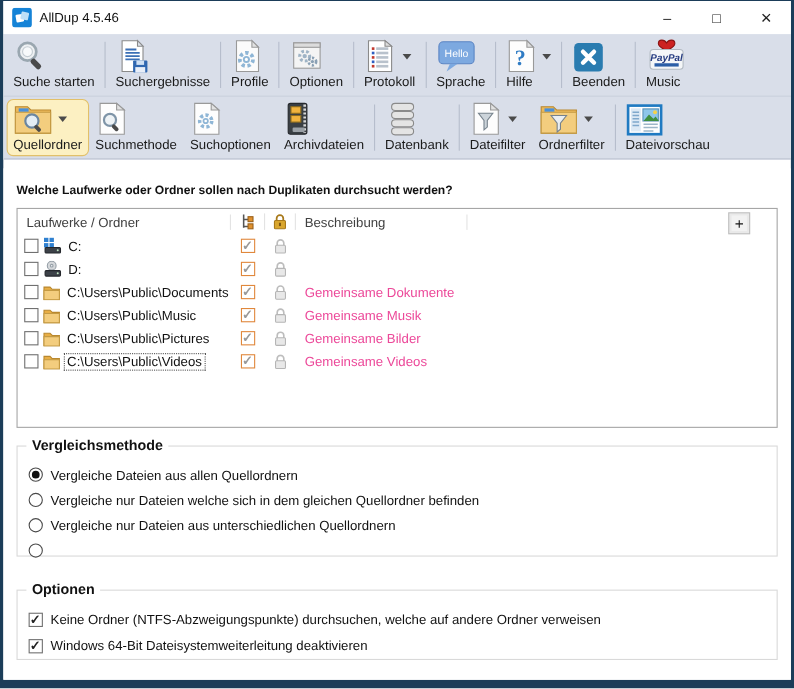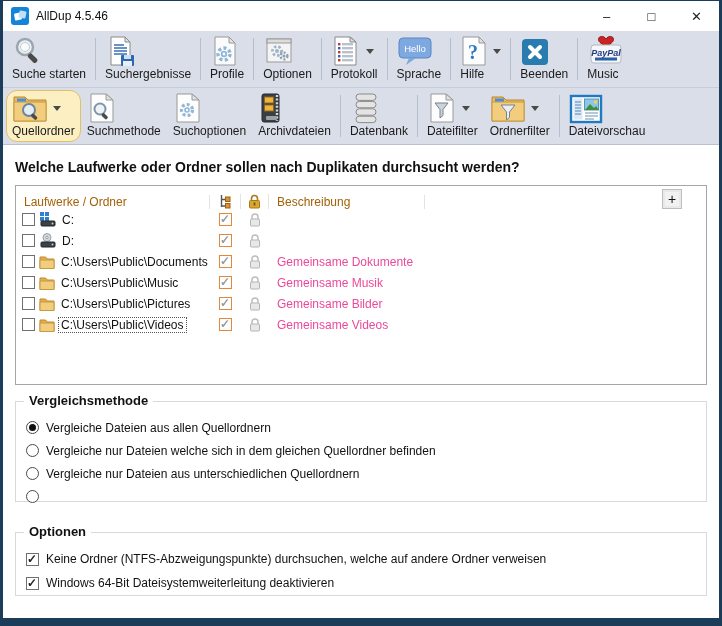--- a/index.html
+++ b/index.html
@@ -16,30 +16,30 @@
   .win-btn { width:45px; height:100%; display:flex; align-items:center; justify-content:center;
              font-size:13px; color:#222; cursor:default; }
   
   .toolbar { background:#d9dee9; display:flex; align-items:stretch; padding:2px 3px; height:57px; }
   .toolbar.tb1 { border-bottom:1px solid #c6cdda; }
   .toolbar.tb2 { border-bottom:1px solid #b9c0cf; }
   .tb-btn { display:flex; flex-direction:column; align-items:flex-start; justify-content:flex-end;
             padding:2px 5px 3px 5px; font-size:12px; color:#1a1a1a; border:1px solid transparent; }
   .tb-btn .icoline { display:flex; align-items:center; gap:5px; height:36px; }
   .tb-btn .lbl { white-space:nowrap; line-height:14px; }
-  .tb-btn.selected { background:#fcf0c2; border:1px solid #e2c069; border-radius:11px; }
+  .tb-btn.selected { background:#fcf0c2; border:1px solid #e2c069; border-radius:6px; }
   .dd-arrow { width:0; height:0; border-left:4px solid transparent; border-right:4px solid transparent;
               border-top:5px solid #4a4a4a; }
   .tb-sep { width:1px; background:#b6bdcc; margin:5px 3px; }
   
   .content { position:relative; background:#fff; height:473px; padding:0 12px; }
-  .heading { padding-top:14px; font-size:14px; font-weight:bold; color:#111; }
+  .heading { padding-top:14px; font-size:11px; font-weight:bold; color:#111;margin-top:8px; }
   
   .ftable { margin-top:10px; height:200px; border:1px solid #a6a6a6; position:relative; font-size:12px; }
-  .thead { display:flex; height:23px; align-items:flex-end; color:#a16207; }
+  .thead { display:flex; height:23px; align-items:center; color:#404040; }
   .th { display:flex; align-items:center; padding-left:8px; border-right:1px solid #e3e3e3; }
   .th.c-name { width:194px; }
   .th.c-recurse { width:31px; justify-content:center; padding-left:0; }
   .th.c-lock { width:28px; justify-content:center; padding-left:0; }
   .th.c-desc { width:156px; }
   .th.c-rest { flex:1; border-right:none; }
   .add-btn { position:absolute; top:3px; right:24px; width:20px; height:20px; background:#f2f2f2;
              border:1px solid #bdbdbd; box-shadow:inset 0 0 0 2px #e9e9e9; display:flex;
              align-items:center; justify-content:center; font-size:14px; color:#111; }
   .trow { display:flex; height:21px; align-items:center; }

